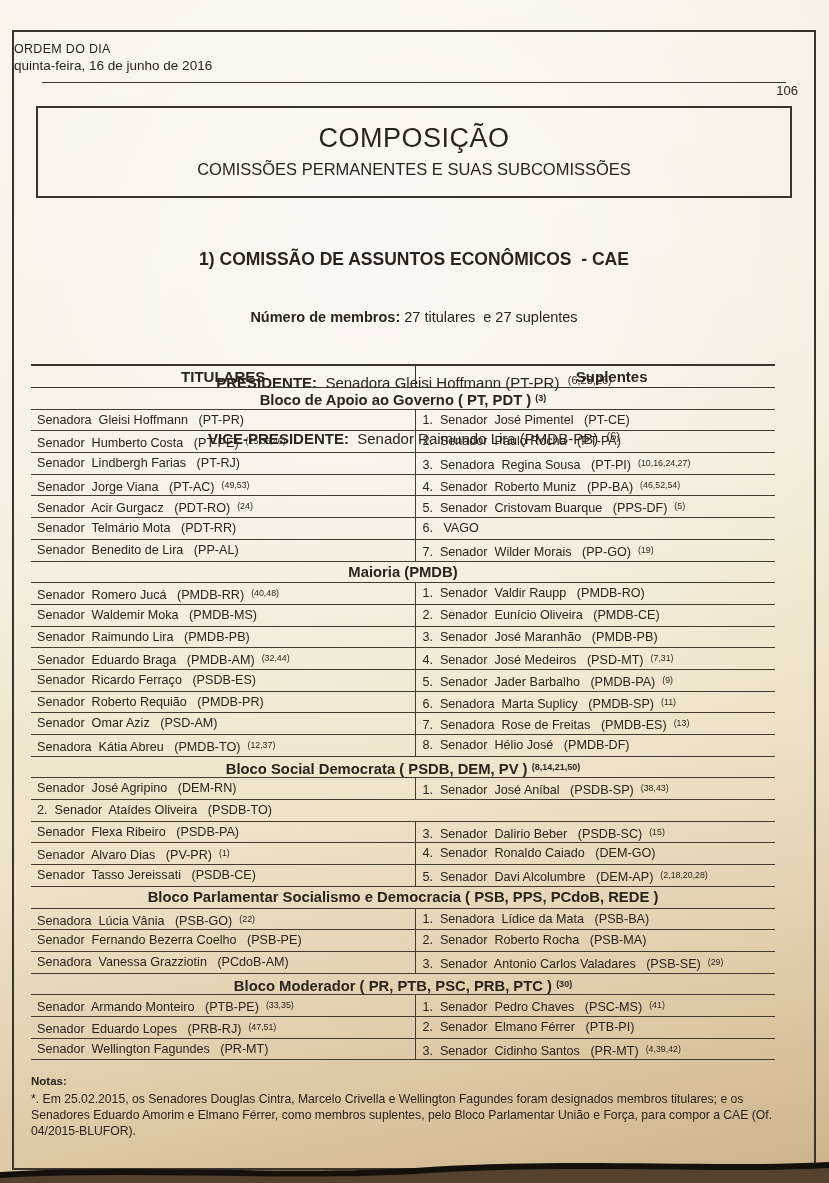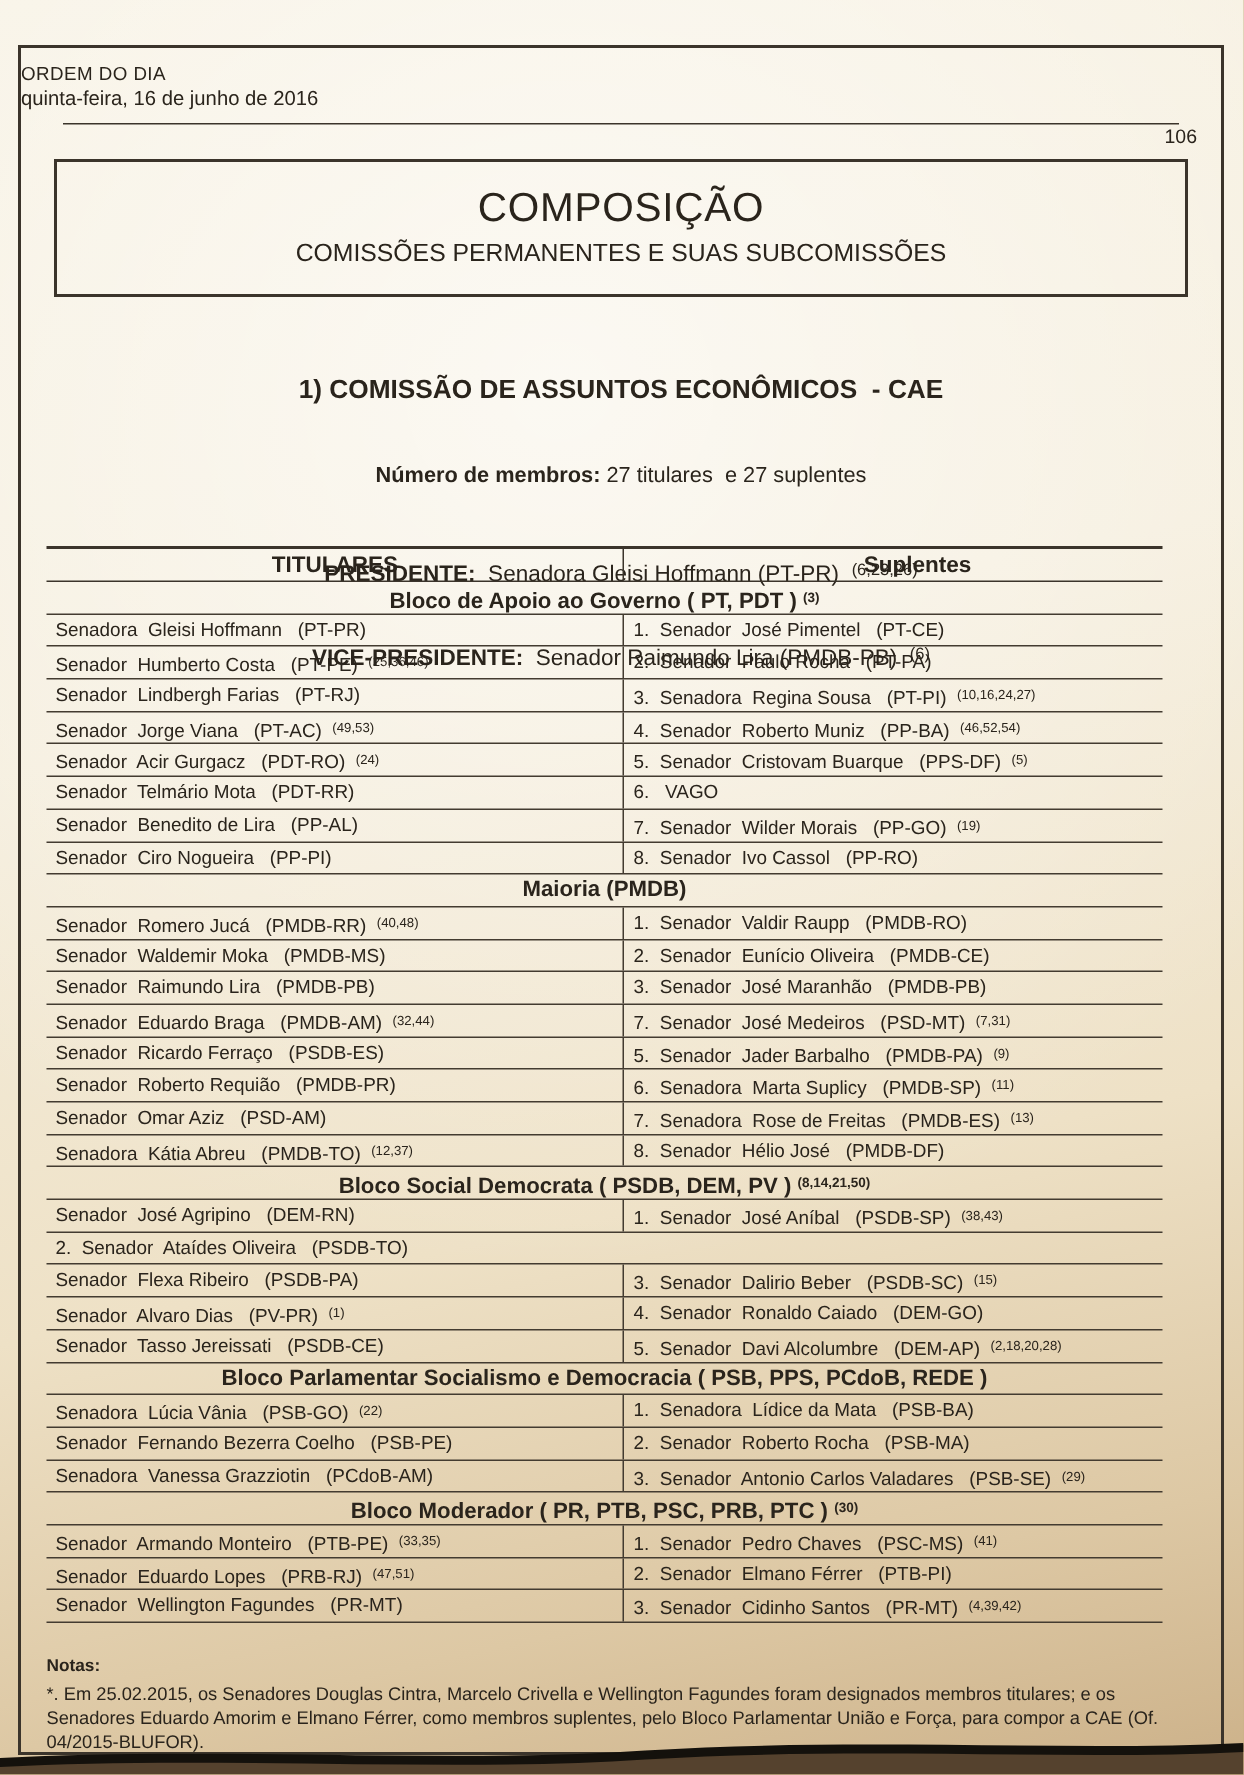--- a/index.html
+++ b/index.html
@@ -81,21 +81,21 @@
   .cell sup.sup { font-size: 8.8px; font-weight: normal; vertical-align: 3px; }
   .titular-cell  { width: 51.8%; border-right: 1.4px solid #433b30; padding-left: 6px; }
   .suplente-cell { flex: 1; padding-left: 6px; }
 
   .notes {
     position: absolute;
     left: 17px; top: 1042px;
     width: 748px;
     line-height: 1.35;
   }
-  .n-label { font-weight: bold; font-size: 11.5px; margin-top: 30px; }
+  .n-label { font-weight: bold; font-size: 11.5px; }
   .n-text  { font-size: 12.2px; margin-top: 1px; }
 
   .bottom-edge { position: absolute; left: 0; bottom: 0; width: 829px; height: 28px; }
 </style>
 </head>
 <body>
 
 <div class="scan-bg">
   <div class="page">
 
@@ -146,40 +146,36 @@
             <div class="cell suplente-cell"><span>5.  Senador  Cristovam Buarque   (PPS-DF)  </span><sup class="sup">(5)</sup></div>
           </div>
           <div class="t-row data-row">
             <div class="cell titular-cell"><span>Senador  Telmário Mota   (PDT-RR)</span></div>
             <div class="cell suplente-cell"><span>6.   VAGO</span></div>
           </div>
           <div class="t-row data-row">
             <div class="cell titular-cell"><span>Senador  Benedito de Lira   (PP-AL)</span></div>
             <div class="cell suplente-cell"><span>7.  Senador  Wilder Morais   (PP-GO)  </span><sup class="sup">(19)</sup></div>
           </div>
-          <div class="t-row data-row">
-            <div class="cell titular-cell"><span>Senador  Ciro Nogueira   (PP-PI)</span></div>
-            <div class="cell suplente-cell"><span>8.  Senador  Ivo Cassol   (PP-RO)</span></div>
-          </div>
           <div class="t-row block-row"><span>Maioria (PMDB)</span></div>
           <div class="t-row data-row">
             <div class="cell titular-cell"><span>Senador  Romero Jucá   (PMDB-RR)  </span><sup class="sup">(40,48)</sup></div>
             <div class="cell suplente-cell"><span>1.  Senador  Valdir Raupp   (PMDB-RO)</span></div>
           </div>
           <div class="t-row data-row">
             <div class="cell titular-cell"><span>Senador  Waldemir Moka   (PMDB-MS)</span></div>
             <div class="cell suplente-cell"><span>2.  Senador  Eunício Oliveira   (PMDB-CE)</span></div>
           </div>
           <div class="t-row data-row">
             <div class="cell titular-cell"><span>Senador  Raimundo Lira   (PMDB-PB)</span></div>
             <div class="cell suplente-cell"><span>3.  Senador  José Maranhão   (PMDB-PB)</span></div>
           </div>
           <div class="t-row data-row">
             <div class="cell titular-cell"><span>Senador  Eduardo Braga   (PMDB-AM)  </span><sup class="sup">(32,44)</sup></div>
-            <div class="cell suplente-cell"><span>7.  Senador  José Medeiros   (PSD-MT)  </span><sup class="sup">(7,31)</sup></div>
+            <div class="cell suplente-cell"><span>4.  Senador  José Medeiros   (PSD-MT)  </span><sup class="sup">(7,31)</sup></div>
           </div>
           <div class="t-row data-row">
             <div class="cell titular-cell"><span>Senador  Ricardo Ferraço   (PSDB-ES)</span></div>
             <div class="cell suplente-cell"><span>5.  Senador  Jader Barbalho   (PMDB-PA)  </span><sup class="sup">(9)</sup></div>
           </div>
           <div class="t-row data-row">
             <div class="cell titular-cell"><span>Senador  Roberto Requião   (PMDB-PR)</span></div>
             <div class="cell suplente-cell"><span>6.  Senadora  Marta Suplicy   (PMDB-SP)  </span><sup class="sup">(11)</sup></div>
           </div>
           <div class="t-row data-row">

